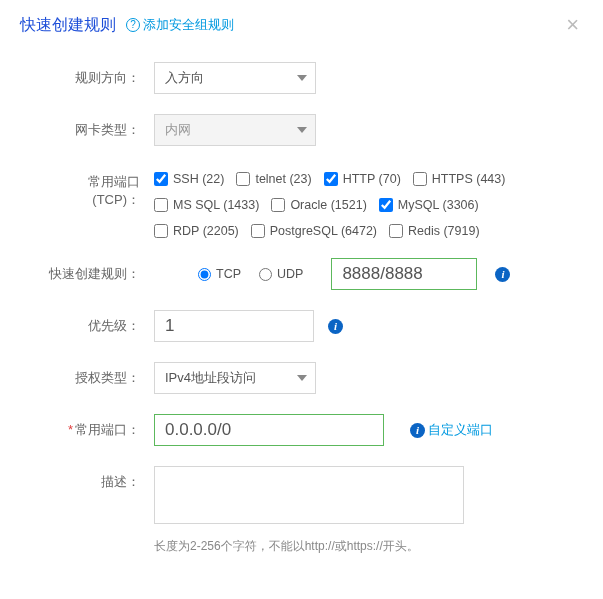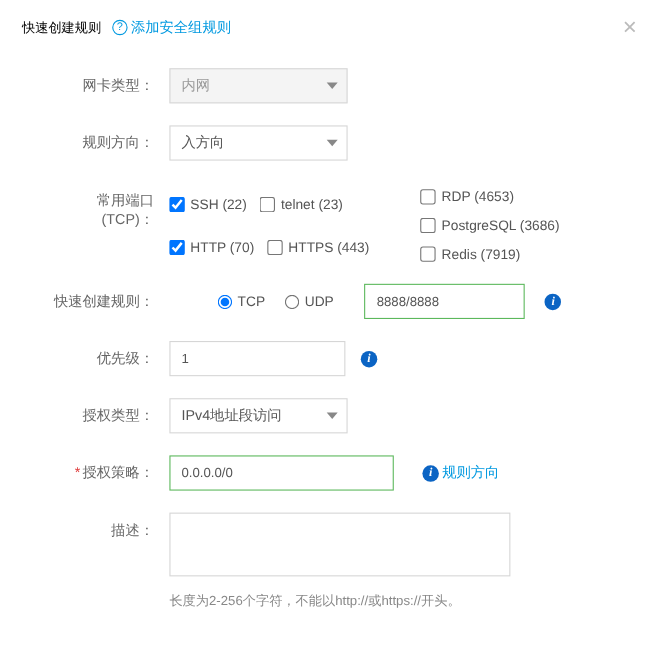--- a/index.html
+++ b/index.html
@@ -20,22 +20,22 @@
     align-items: center;
     justify-content: space-between;
     padding-bottom: 8px;
   }
   .header-left {
     display: flex;
     align-items: center;
     gap: 10px;
   }
   .title {
-    font-size: 12px;
-    color: #000000;
+    font-size: 16px;
+    color: #1d4ed8;
   }
   .help-link {
     color: #0099e0;
     font-size: 13px;
     display: flex;
     align-items: center;
     gap: 3px;
   }
   .help-icon {
     display: inline-flex;
@@ -100,21 +100,21 @@
     border-left: 5px solid transparent;
     border-right: 5px solid transparent;
     border-top: 6px solid #888;
   }
   .select.disabled {
     background: #f4f4f4;
     color: #999;
   }
   .checkgrid {
     display: flex;
-    flex-direction: row;
+    flex-direction: column;
     gap: 12px;
     padding-top: 6px;
   }
   .checkrow {
     display: flex;
     gap: 12px;
     flex-wrap: wrap;
   }
   .chk {
     display: flex;
@@ -135,27 +135,27 @@
     display: flex;
     align-items: center;
     gap: 5px;
     font-size: 12.5px;
   }
   .radio input { margin: 0; }
   .input-text {
     height: 32px;
     border: 1px solid #d6d6d6;
     padding: 0 10px;
-    font-size: 12px;
+    font-size: 17px;
     color: #555;
   }
   .input-text.green { border-color: #5cb85c; }
   .w-port { width: 146px; }
   .w-prio { width: 160px; }
-  .w-obj { width: 204px; }
+  .w-obj { width: 230px; }
   .info-icon {
     width: 15px;
     height: 15px;
     border-radius: 50%;
     background: #0b64c4;
     color: #fff;
     display: inline-flex;
     align-items: center;
     justify-content: center;
     font-size: 11px;
@@ -197,39 +197,39 @@
         <span class="help-icon">?</span>
         <span>添加安全组规则</span>
       </span>
     </div>
     <span class="close-btn">×</span>
   </div>
 
   <div class="form">
 
     <div class="row">
+      <div class="label">规则方向：</div>
+      <div class="control">
+        <div class="select">
+          <span>入方向</span>
+          <span class="arrow"></span>
+        </div>
+      </div>
+    </div>
+
+    <div class="row">
       <div class="label">网卡类型：</div>
       <div class="control">
         <div class="select disabled">
           <span>内网</span>
           <span class="arrow"></span>
         </div>
       </div>
     </div>
 
-    <div class="row">
-      <div class="label">规则方向：</div>
-      <div class="control">
-        <div class="select">
-          <span>入方向</span>
-          <span class="arrow"></span>
-        </div>
-      </div>
-    </div>
-
 
     <div class="row">
       <div class="label">常用端口(TCP)：</div>
       <div class="control">
         <div class="checkgrid">
           <div class="checkrow">
             <label class="chk">
                 <input type="checkbox" checked="" style="">
                 <span>SSH (22)</span>
               </label>
@@ -242,25 +242,39 @@
                 <span>HTTP (70)</span>
               </label>
             <label class="chk">
                 <input type="checkbox" style="">
                 <span>HTTPS (443)</span>
               </label>
           </div>
           <div class="checkrow">
             <label class="chk">
                 <input type="checkbox" style="">
-                <span>RDP (4653)</span>
-              </label>
-            <label class="chk">
-                <input type="checkbox" style="">
-                <span>PostgreSQL (3686)</span>
+                <span>MS SQL (1433)</span>
+              </label>
+            <label class="chk">
+                <input type="checkbox" style="">
+                <span>Oracle (1521)</span>
+              </label>
+            <label class="chk">
+                <input type="checkbox" checked="" style="">
+                <span>MySQL (3306)</span>
+              </label>
+          </div>
+          <div class="checkrow">
+            <label class="chk">
+                <input type="checkbox" style="">
+                <span>RDP (2205)</span>
+              </label>
+            <label class="chk">
+                <input type="checkbox" style="">
+                <span>PostgreSQL (6472)</span>
               </label>
             <label class="chk">
                 <input type="checkbox" style="">
                 <span>Redis (7919)</span>
               </label>
           </div>
         </div>
       </div>
     </div>
 
@@ -294,26 +308,26 @@
       <div class="label">授权类型：</div>
       <div class="control">
         <div class="select">
           <span>IPv4地址段访问</span>
           <span class="arrow"></span>
         </div>
       </div>
     </div>
 
     <div class="row">
-      <div class="label"><span class="req">*</span><span>授权策略：</span></div>
+      <div class="label"><span class="req">*</span><span>常用端口：</span></div>
       <div class="control">
         <input class="input-text green w-obj" value="0.0.0.0/0" style="">
         <span class="teach-link" style="margin-left:18px;">
           <span class="info-icon">i</span>
-          <span>规则方向</span>
+          <span>自定义端口</span>
         </span>
       </div>
     </div>
 
     <div class="row tall">
       <div class="label">描述：</div>
       <div class="control" style="flex-direction:column;align-items:flex-start;">
         <textarea class="textarea" style=""></textarea>
         <div class="hint">长度为2-256个字符，不能以http://或https://开头。</div>
       </div>

